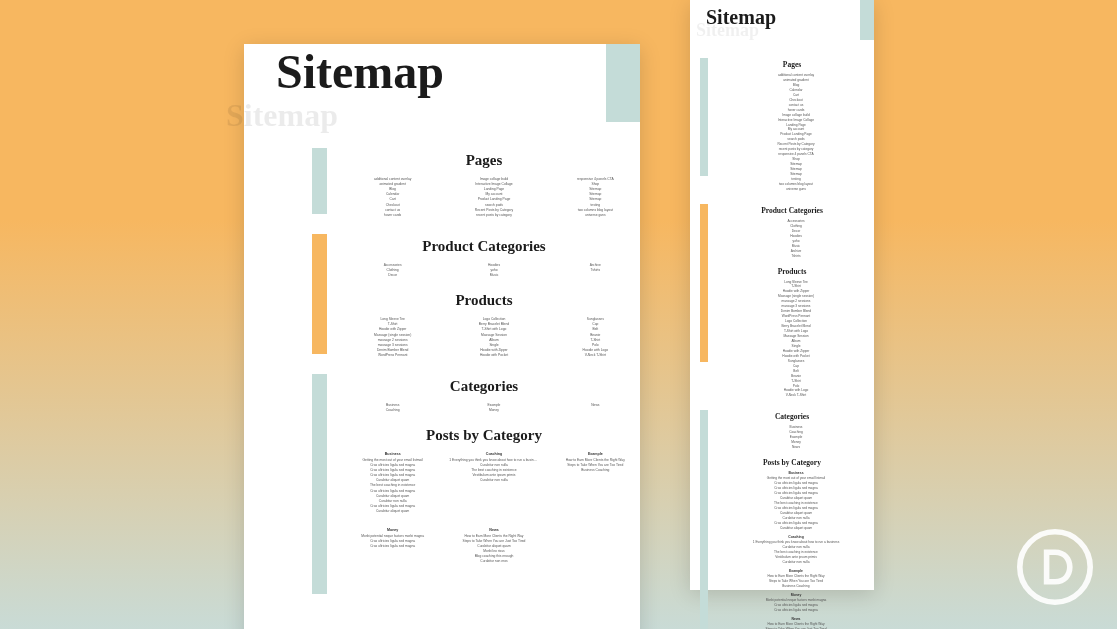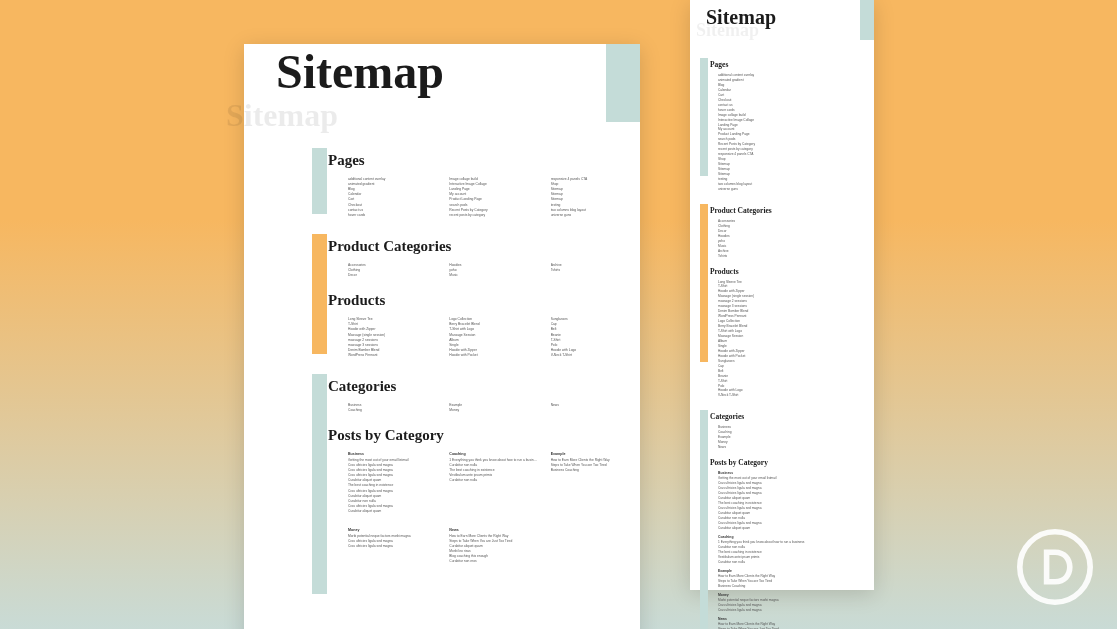--- a/index.html
+++ b/index.html
@@ -45,20 +45,21 @@
   }
   .card.left .hero .accent {
     position: absolute;
     right: 0; top: 0;
     width: 34px; height: 78px;
     background: #c4dcd8;
   }
   .section {
     position: relative;
     margin-top: 16px;
+    text-align: center;
   }
   .section .bar {
     position: absolute;
     top: 0;
   }
   .section.teal .bar { background: #c4dcd8; }
   .section.orange .bar { background: #f7b760; }
   .left .section .bar { left: 68px; width: 15px; }
   .section .heading {
     font-family: Georgia, "Times New Roman", serif;

